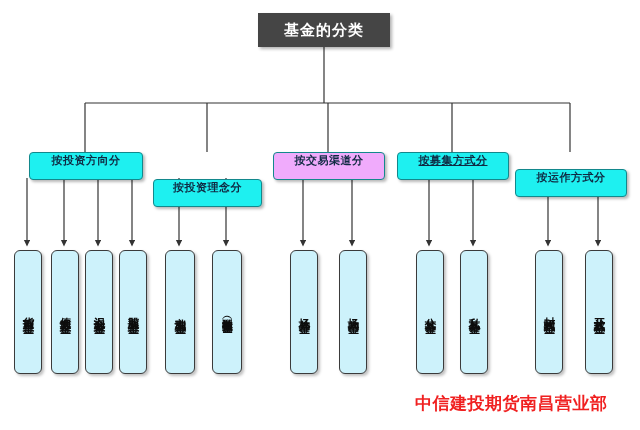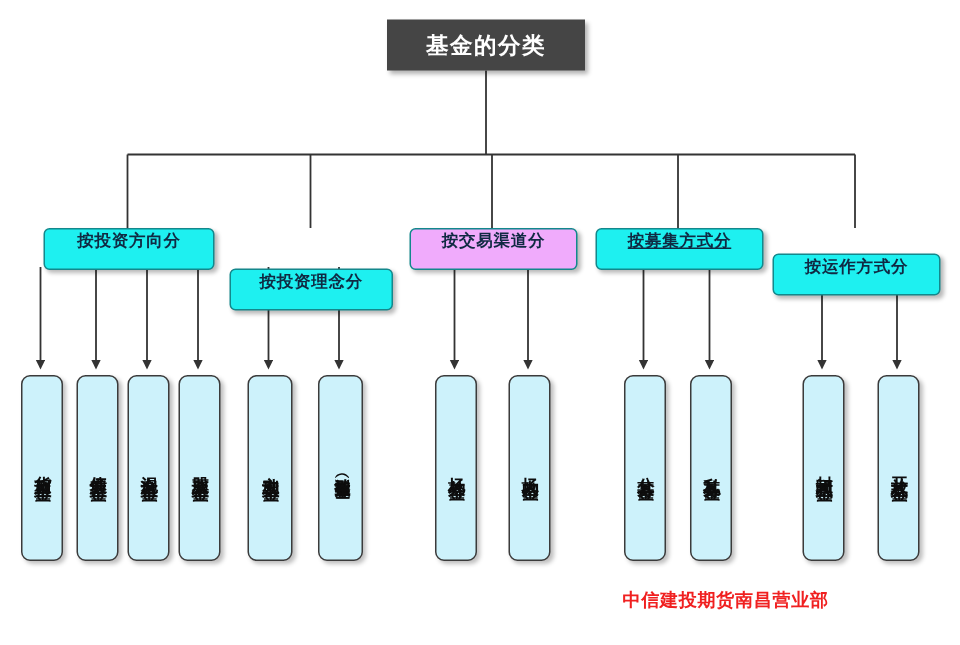--- a/index.html
+++ b/index.html
@@ -82,21 +82,21 @@
     line-height: 1.32;
     letter-spacing: 1.5px;
     white-space: nowrap;
   }
 
   
   .footer-credit {
     position: absolute;
     color: #f02020;
     font-weight: bold;
-    font-size: 12px;
+    font-size: 17px;
     letter-spacing: 0.5px;
     white-space: nowrap;
     z-index: 3;
   }
 </style>
 </head>
 <body>
 
 <div id="chart-root">
 

